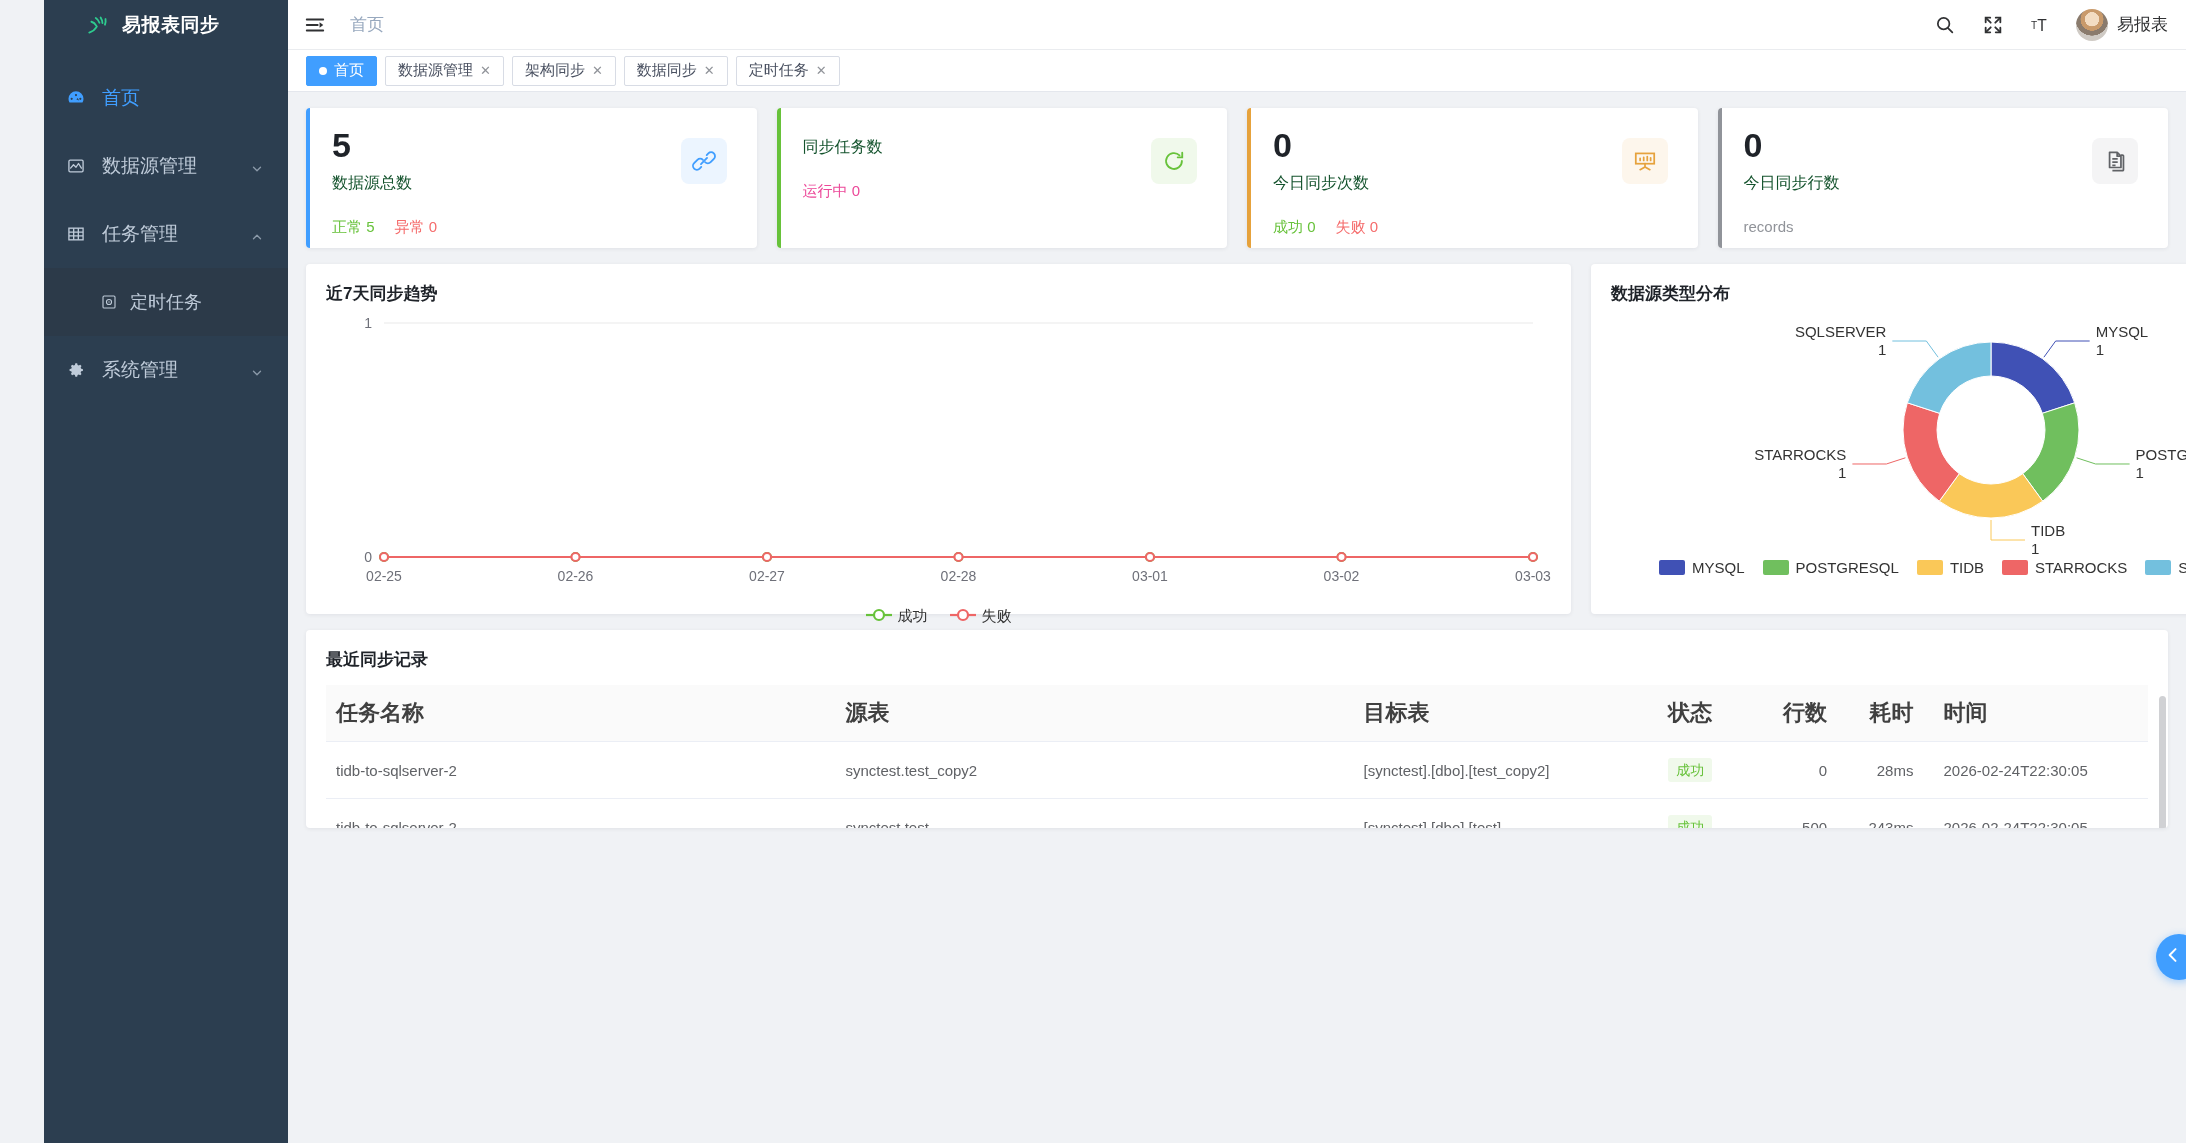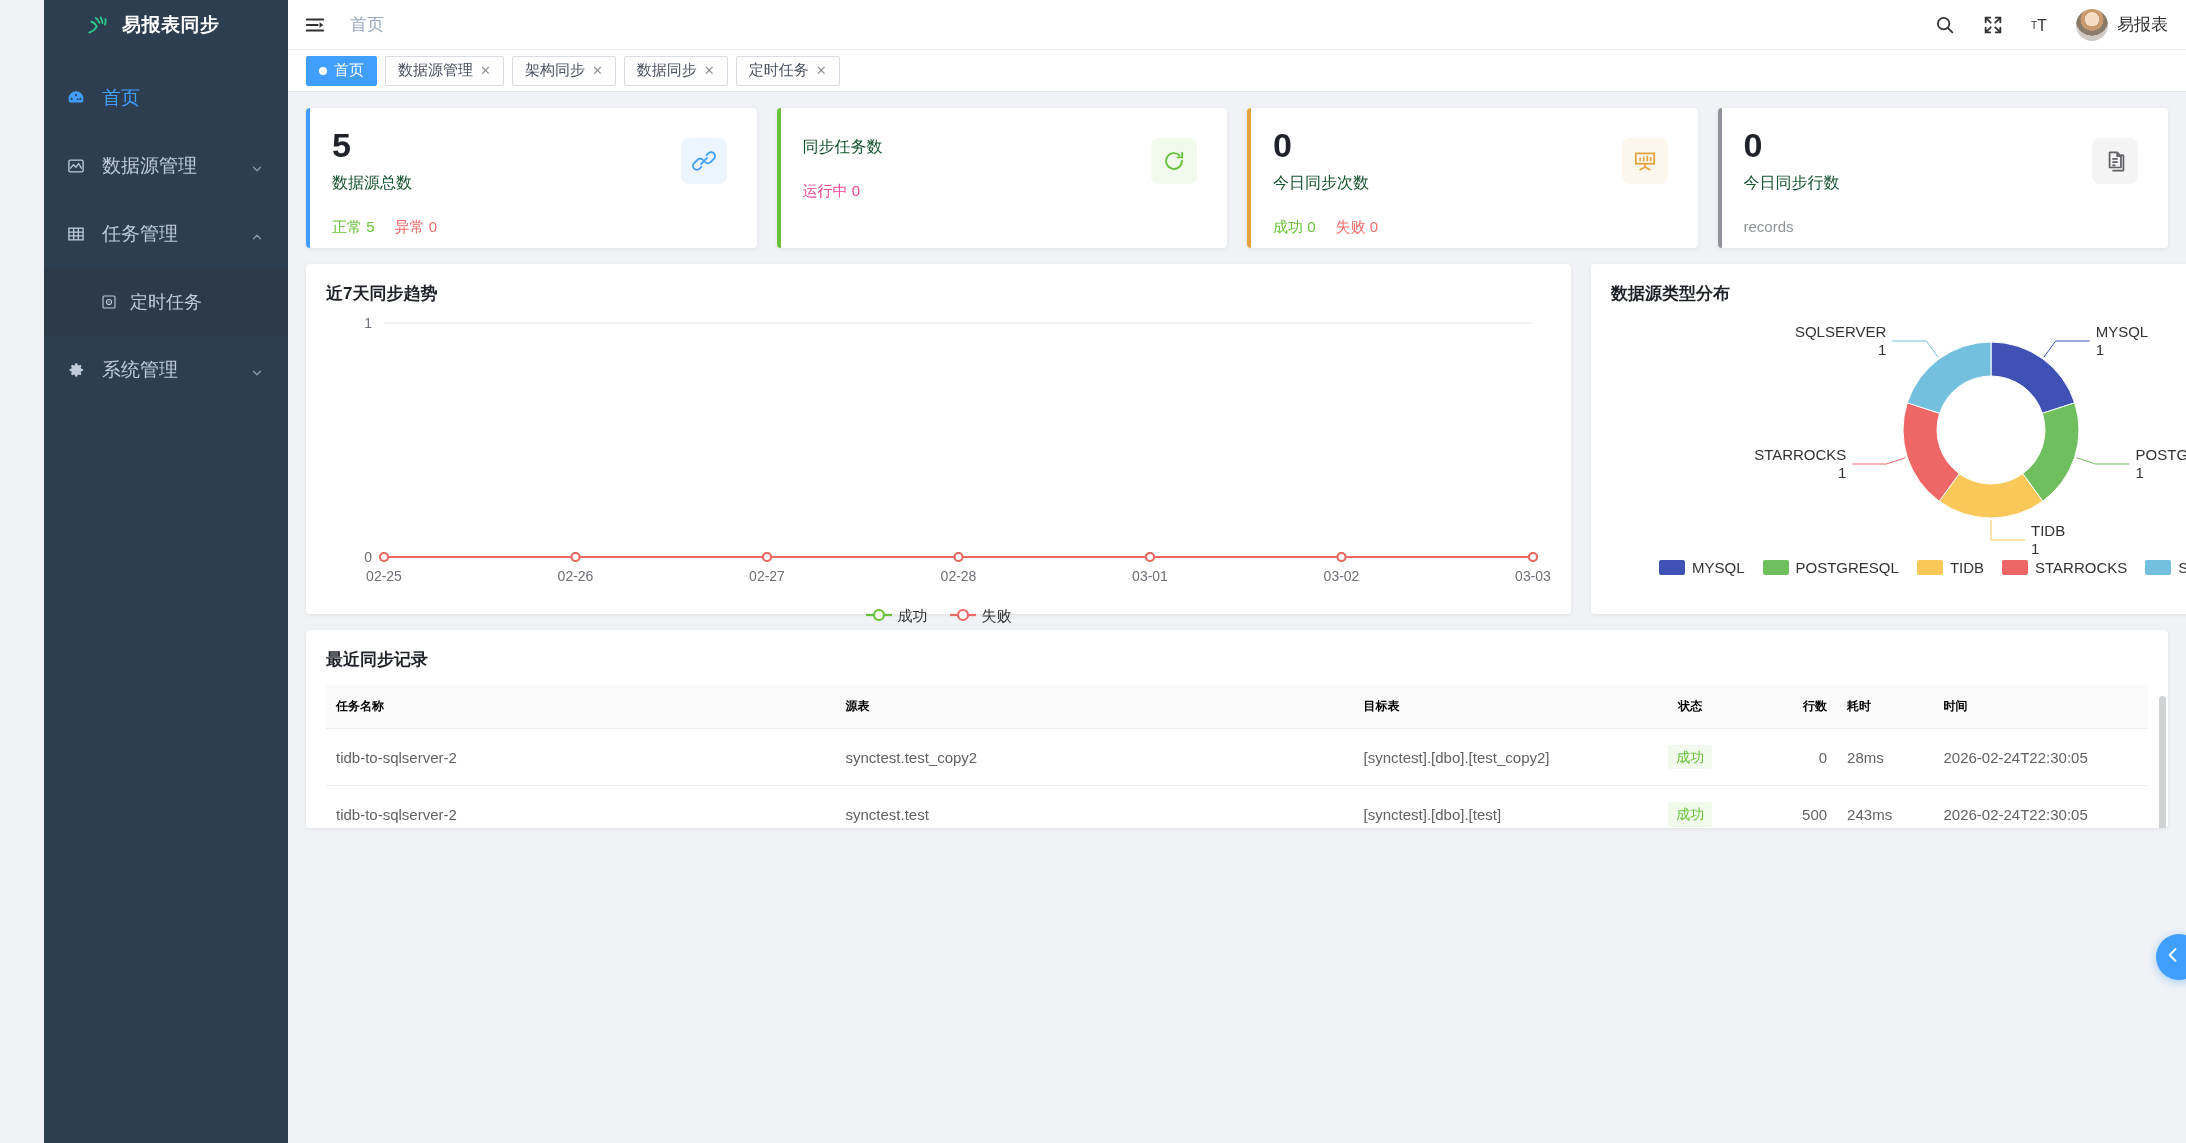--- a/index.html
+++ b/index.html
@@ -103,38 +103,38 @@
   .panel-title { font-size: 17px; font-weight: bold; color: #1f2329; }
   .panel-trend { flex: 0 0 1265px; height: 350px; }
   .panel-pie { flex: 1; height: 350px; }
   .chartbox { width: 100%; height: 300px; }
 
   
   .panel-table { margin-top: 16px; padding: 18px 20px 0 20px; height: 198px; position: relative; overflow: hidden; }
   .tablewrap { margin-top: 14px; position: relative; overflow: hidden; }
   table { width: 100%; border-collapse: collapse; table-layout: fixed; }
   thead th {
-    text-align: left; font-size: 12px; color: #000000; font-weight: bold;
+    text-align: left; font-size: 22px; color: #404040; font-weight: bold;
     padding: 13px 10px; background: #fafafa; border-bottom: 1px solid #ebeef5;
   }
   tbody td {
     font-size: 15px; color: #606266; padding: 16px 10px;
     border-bottom: 1px solid #ebeef5; white-space: nowrap;
     overflow: hidden; text-overflow: ellipsis;
   }
   .col-task { width: 29.5%; }
   .col-src { width: 30%; }
   .col-tgt { width: 16.5%; }
   .col-status { width: 6%; text-align: center; }
   .col-rows { width: 5.5%; text-align: right; }
   .col-dur { width: 5%; text-align: right; }
   .col-time { width: 13%; padding-left: 20px !important; }
   th.col-status, td.col-status { text-align: center; }
   th.col-rows, td.col-rows { text-align: right; }
-  th.col-dur, td.col-dur { text-align: left; }
+  th.col-dur, td.col-dur { text-align: right; }
   .badge { display: inline-block; padding: 2px 8px; font-size: 14px; border-radius: 3px; line-height: 1.45; }
   .badge-ok { color: #67c23a; background: #f0f9eb; }
 
   .vscroll {
     position: absolute; right: 2px; top: 66px; width: 7px; height: 170px;
     background: #c8c9cc; border-radius: 4px; opacity: .85; cursor: pointer;
   }
   .fab {
     position: fixed; right: -16px; top: 934px;
     width: 46px; height: 46px; border-radius: 50%;

